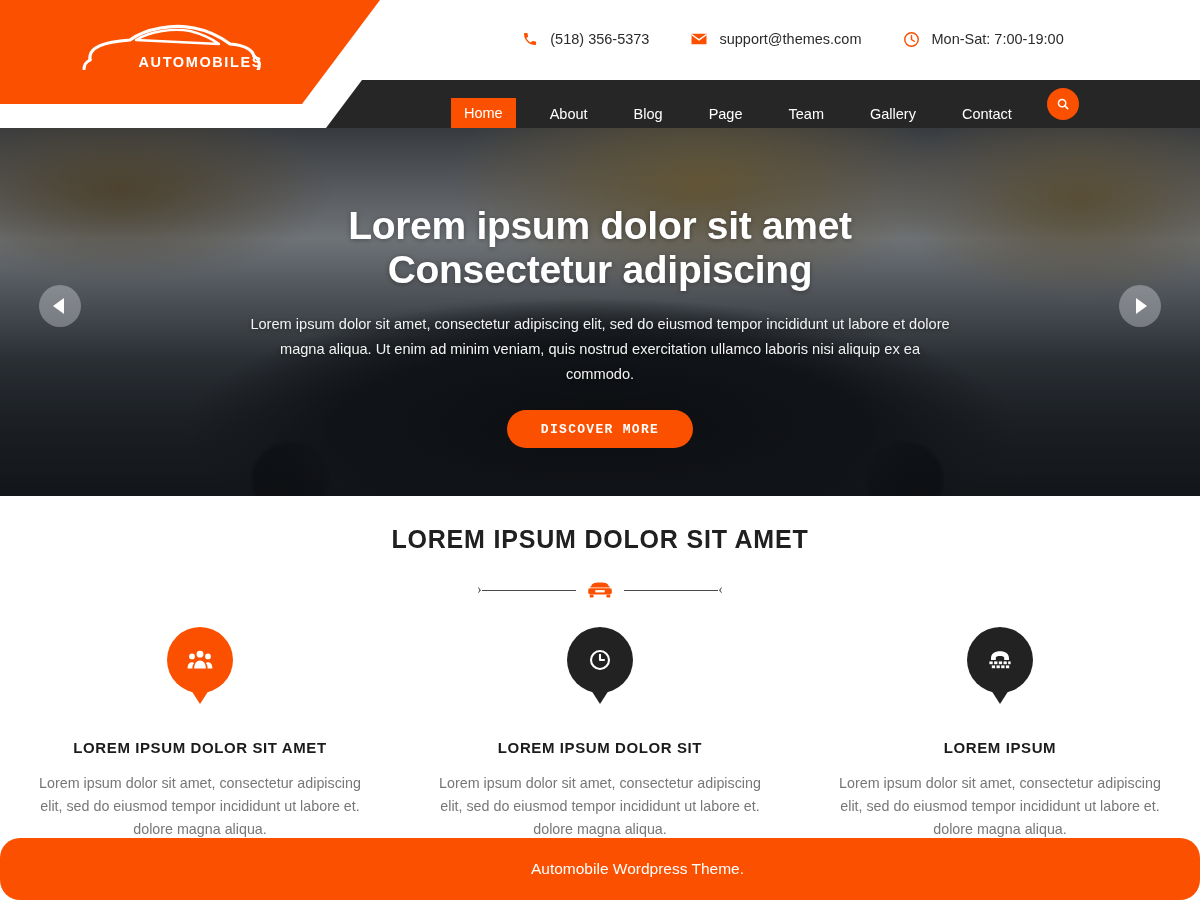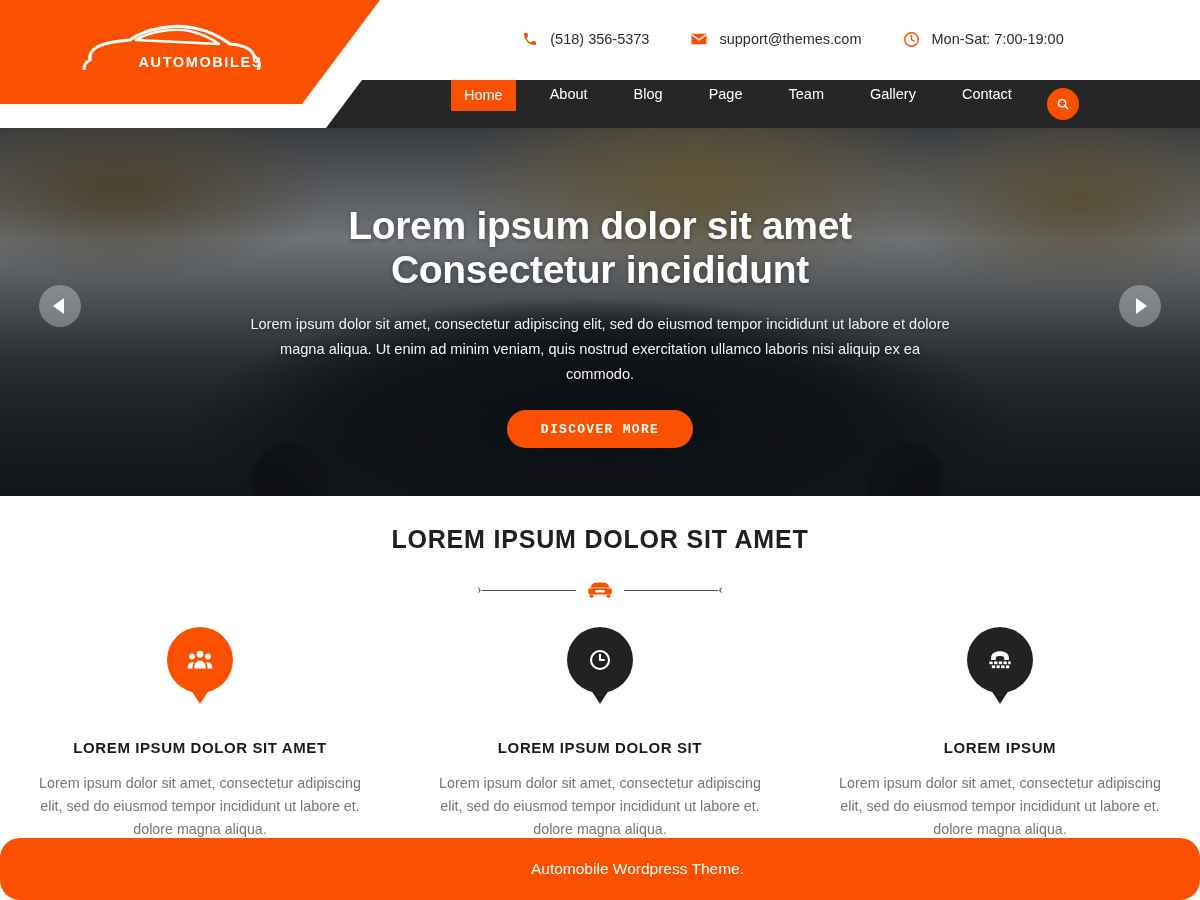--- a/index.html
+++ b/index.html
@@ -87,21 +87,21 @@
     width: 874px; height: 48px;
     background: #262626;
     clip-path: polygon(36px 0, 874px 0, 874px 48px, 0 48px);
     z-index: 4;
   }
   .nav-list {
     position: absolute;
     left: 114px; top: 0;
     height: 48px;
     display: flex;
-    align-items: flex-start;
+    align-items: flex-end;
     list-style: none;
   }
   .nav-item {
     color: #ffffff;
     font-size: 14.5px;
     padding: 7px 12px;
     margin: 0 11px;
     line-height: 1;
     cursor: pointer;
     white-space: nowrap;
@@ -402,21 +402,21 @@
   <button class="slider-arrow prev">
     <span class="arrow-tri left"></span>
   </button>
   <button class="slider-arrow next">
     <span class="arrow-tri right"></span>
   </button>
 
   <div class="hero-content">
     <h1 class="hero-title">
       <span>Lorem ipsum dolor sit amet</span><br>
-      <span>Consectetur incididunt</span>
+      <span>Consectetur adipiscing</span>
     </h1>
     <p class="hero-desc">Lorem ipsum dolor sit amet, consectetur adipiscing elit, sed do eiusmod tempor incididunt ut labore et dolore magna aliqua. Ut enim ad minim veniam, quis nostrud exercitation ullamco laboris nisi aliquip ex ea commodo.</p>
     <button class="hero-cta">DISCOVER MORE</button>
   </div>
 </section>
 
 <section class="services">
   <h2 class="section-title">LOREM IPSUM DOLOR SIT AMET</h2>
 
   <div class="divider">

